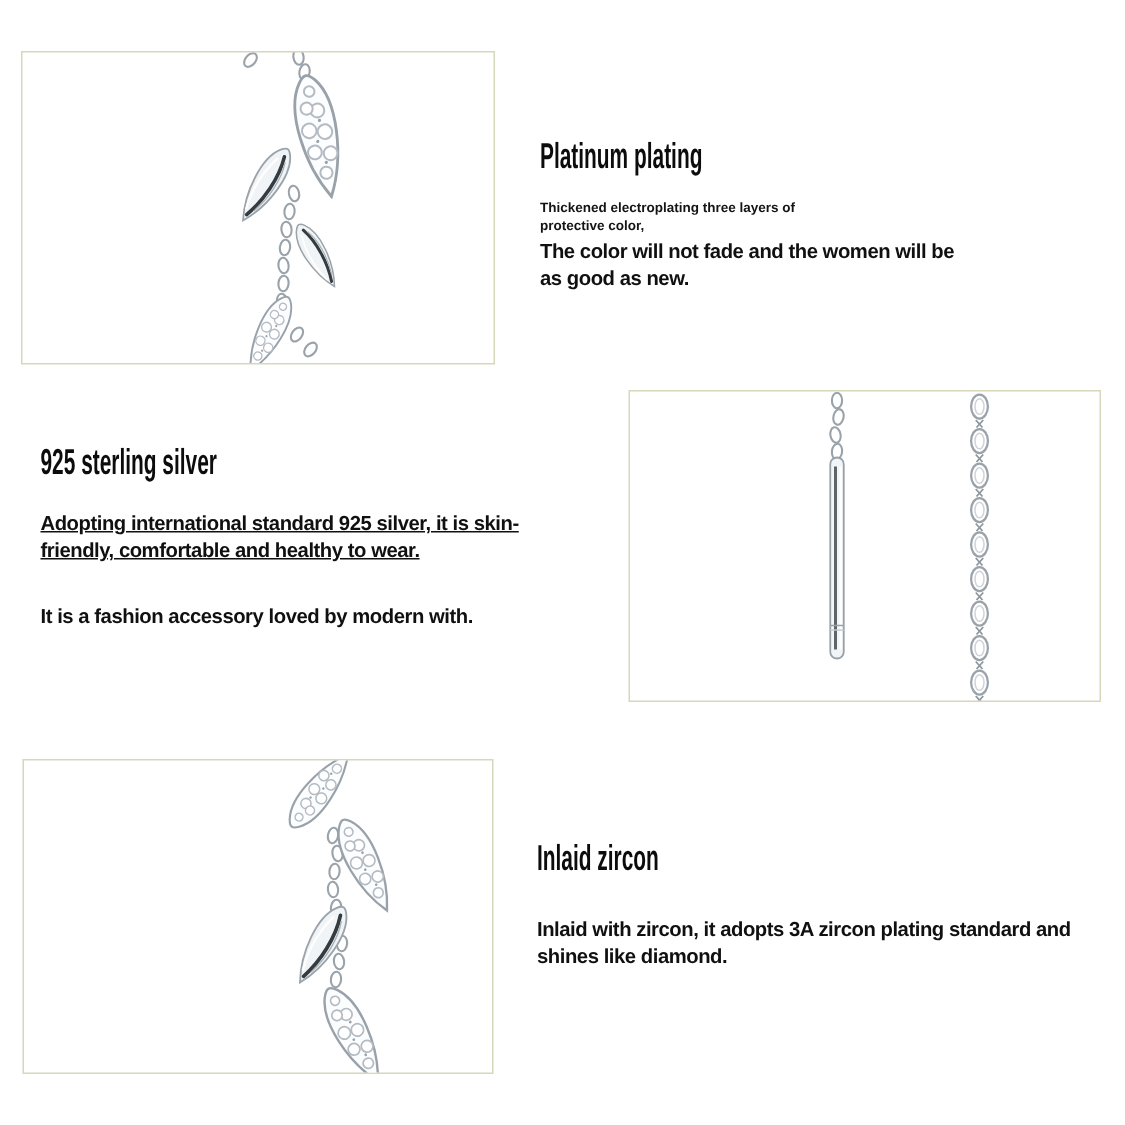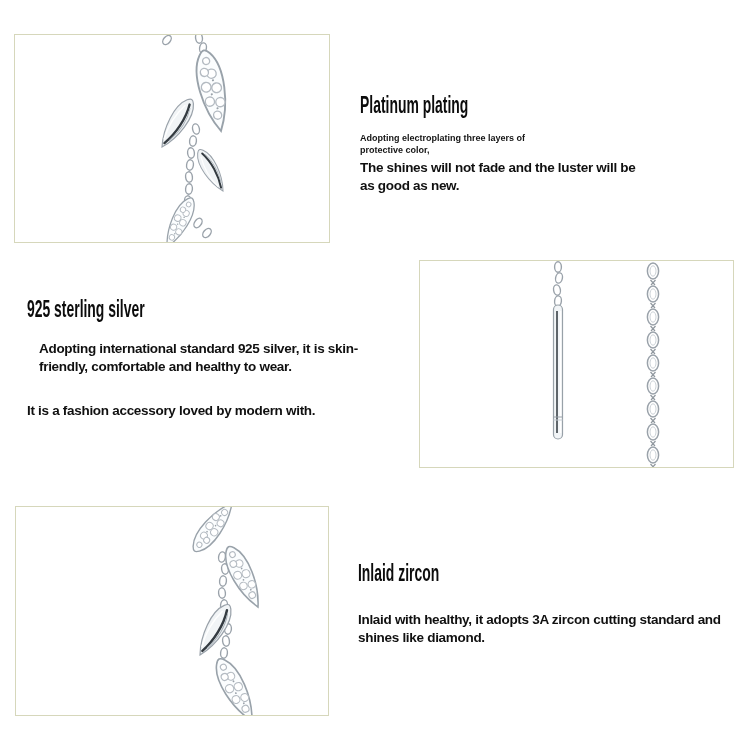--- a/index.html
+++ b/index.html
@@ -85,25 +85,25 @@
     <use href="#slink" transform="translate(172,178) rotate(7)"></use>
     <use href="#slink" transform="translate(183,188) rotate(35)"></use>
     <use href="#slink" transform="translate(192,198) rotate(40)"></use>
     <use href="#leafP" transform="translate(147,112) rotate(212) scale(0.92)"></use>
     <use href="#leafP" transform="translate(208,156) rotate(150) scale(0.78)"></use>
     <use href="#leafG" transform="translate(152,212) rotate(207) scale(0.9)"></use>
   </svg>
 </div>
 
 <div class="heading" style="left:360px;top:92px;">Platinum plating</div>
-<div class="smalltext" style="left:360px;top:133px;width:210px;">Adopting electroplating three layers of protective color,</div>
-<div class="bodytext" style="left:360px;top:159px;width:292px;">The shines will not fade and the luster will be as good as new.</div>
+<div class="smalltext" style="left:360px;top:133px;width:210px;">Thickened electroplating three layers of protective color,</div>
+<div class="bodytext" style="left:360px;top:159px;width:292px;">The color will not fade and the women will be as good as new.</div>
 
 <div class="heading" style="left:27px;top:296px;">925 sterling silver</div>
-<div class="bodytext" style="left:39px;top:340px;width:334px;">Adopting international standard 925 silver, it is skin-friendly, comfortable and healthy to wear.</div>
+<div class="bodytext" style="left:27px;top:340px;width:334px;text-decoration:underline;">Adopting international standard 925 silver, it is skin-friendly, comfortable and healthy to wear.</div>
 <div class="bodytext" style="left:27px;top:402px;width:420px;">It is a fashion accessory loved by modern with.</div>
 
 <div class="frame" style="left:419px;top:260px;width:315px;height:208px;">
   <svg viewBox="0 0 313 206">
 
     <use href="#slink" transform="translate(138,6)"></use>
     <use href="#slink" transform="translate(139,17) rotate(12)"></use>
     <use href="#slink" transform="translate(137,29) rotate(-10)"></use>
     <use href="#slink" transform="translate(138,40) rotate(6)"></use>
     <rect x="133.5" y="44" width="9" height="134" rx="4.5" fill="#f2f5f7" stroke="#98a1a8" stroke-width="1.2"></rect>
@@ -138,13 +138,13 @@
     <use href="#slink" transform="translate(208,146) rotate(6)"></use>
     <use href="#slink" transform="translate(207,158) rotate(-5)"></use>
     <use href="#slink" transform="translate(209,170) rotate(5)"></use>
     <use href="#leafG" transform="translate(242,100) rotate(154) scale(1.1)"></use>
     <use href="#leafP" transform="translate(184,148) rotate(210) scale(0.95)"></use>
     <use href="#leafG" transform="translate(236,214) rotate(152) scale(1.15)"></use>
   </svg>
 </div>
 
 <div class="heading" style="left:358px;top:560px;">Inlaid zircon</div>
-<div class="bodytext" style="left:358px;top:611px;width:368px;">Inlaid with healthy, it adopts 3A zircon cutting standard and shines like diamond.</div>
+<div class="bodytext" style="left:358px;top:611px;width:368px;">Inlaid with zircon, it adopts 3A zircon plating standard and shines like diamond.</div>
 
 </body></html>

